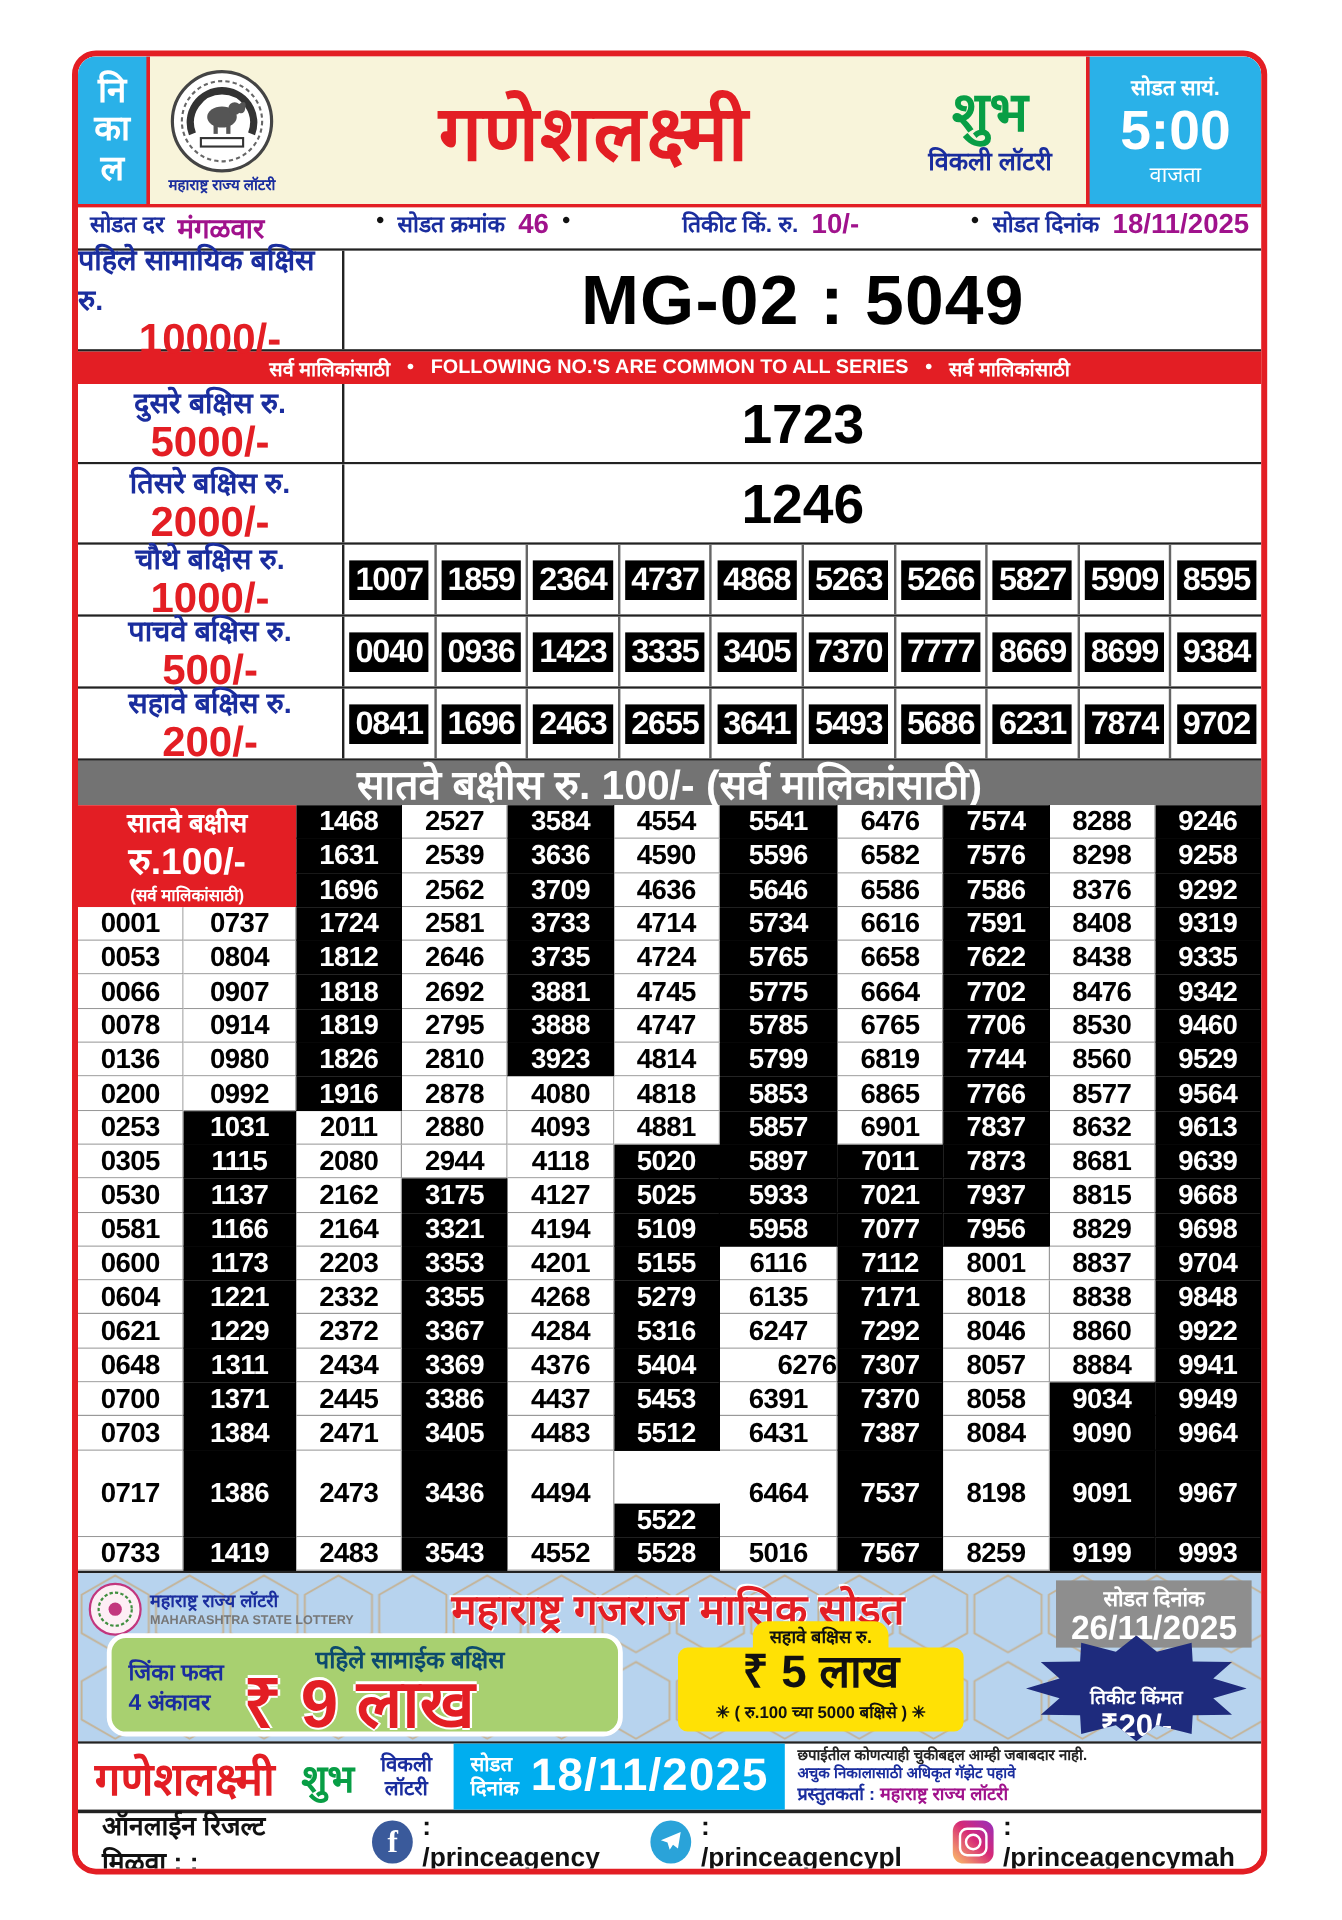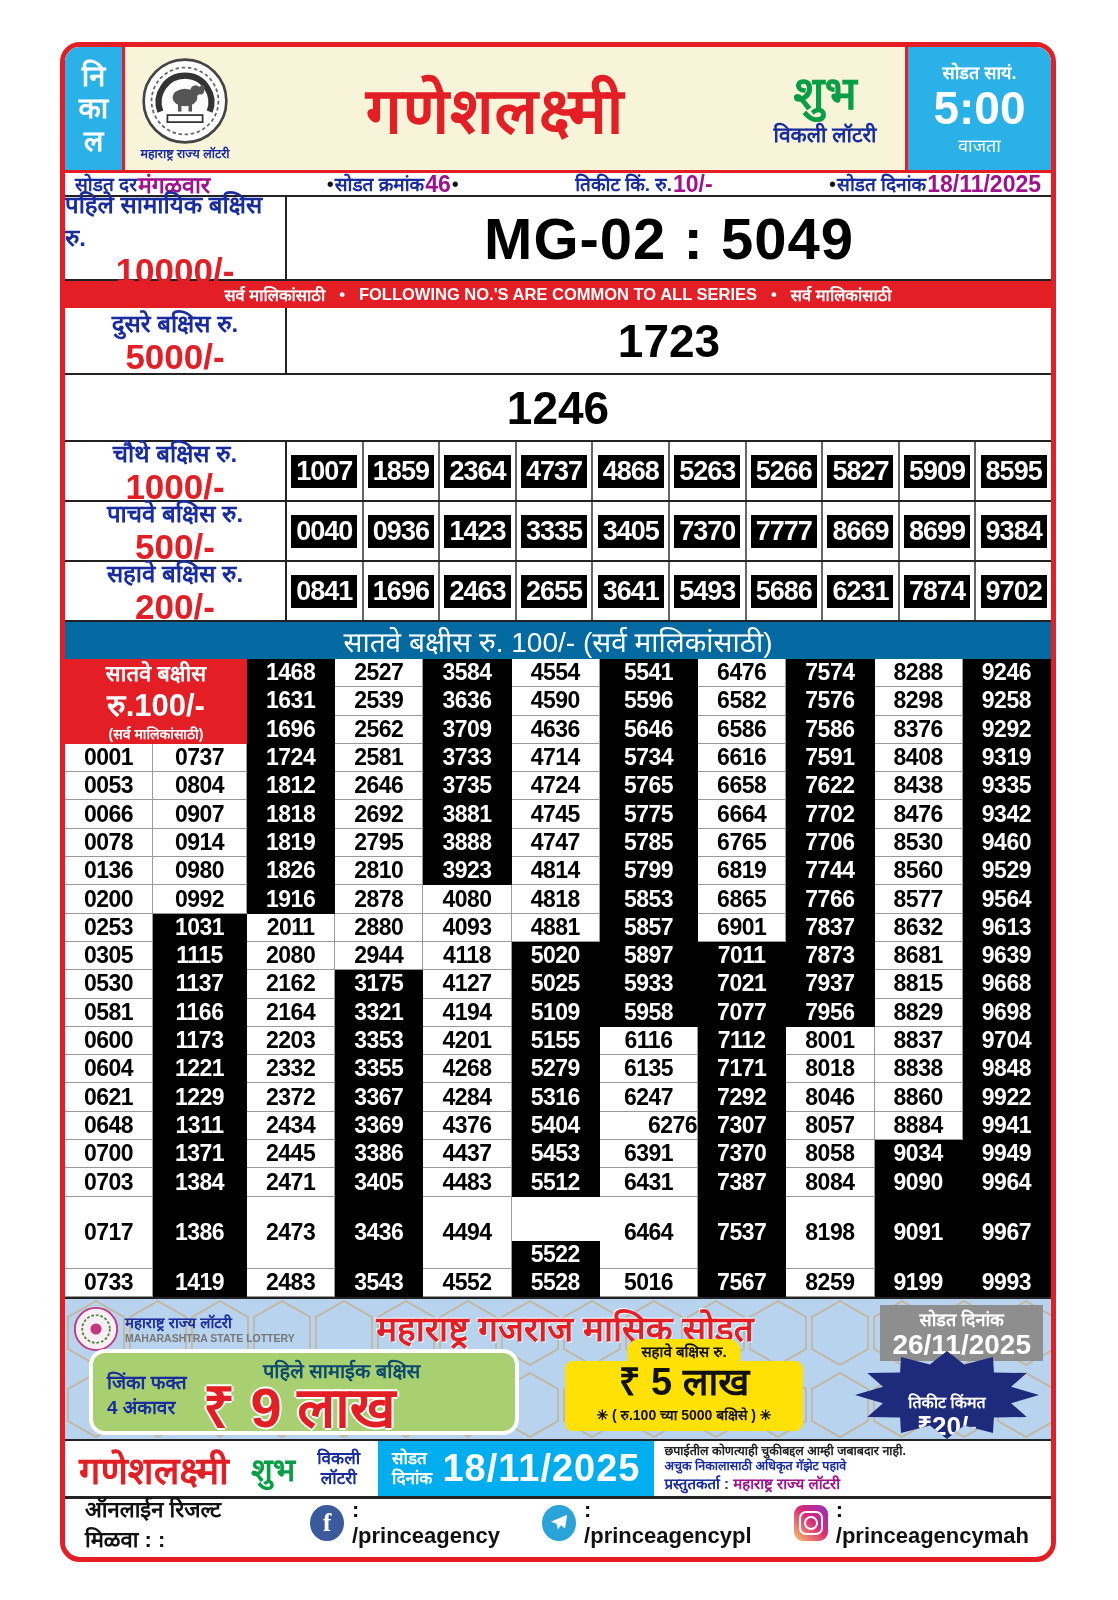--- a/index.html
+++ b/index.html
@@ -20,21 +20,21 @@
   .shubh-box { width:160px; display:flex; flex-direction:column; align-items:center; justify-content:center; }
   .shubh { color:#089e45; font-weight:bold; font-size:46px; line-height:1; }
   .weekly { color:#1a2d9e; font-weight:bold; font-size:21px; margin-top:4px; }
   .time-box { width:146px; background:#2ab1e8; color:#fff; display:flex; flex-direction:column;
               align-items:center; justify-content:center; border-left:3px solid #e31e24; }
   .time-top { font-size:18px; font-weight:bold; }
   .time-big { font-size:46px; font-weight:bold; line-height:1.05; }
   .time-bottom { font-size:18px; }
 
   
-  .info-bar { height:24px; display:flex; align-items:center; gap:1px; padding:0 10px;
+  .info-bar { height:36px; display:flex; gap:11px; padding:0 10px;
               border-bottom:2px solid #222; background:#fff; }
   .info-label { color:#1a2d9e; font-weight:bold; font-size:19px; white-space:nowrap; }
   .info-value { color:#a0128c; font-weight:bold; font-size:23px; white-space:nowrap; }
   .info-bullet { color:#111; font-size:20px; }
   .sp { flex:1; }
 
   
   .p-row { display:flex; border-bottom:2px solid #222; background:#fff; }
   .p-label { width:222px; border-right:2px solid #222; display:flex; flex-direction:column;
              align-items:center; justify-content:center; padding:2px 0; }
@@ -48,22 +48,22 @@
   .common-strip { height:27px; background:#e31e24; color:#fff; display:flex; align-items:center;
                   justify-content:center; gap:14px; font-weight:bold; font-size:16.5px; }
   .chips { flex:1; display:flex; }
   .chip-cell { flex:1; display:flex; align-items:center; justify-content:center;
                border-right:2px solid #666; }
   .chip-cell:last-child { border-right:none; }
   .chip { background:#000; color:#fff; font-weight:bold; font-size:27px; letter-spacing:-1px;
           padding:3px 5px; line-height:1; }
 
   
-  .seventh-strip { height:37px; background:#0369a1; color:#fff; display:flex; align-items:center;
-                   justify-content:center; font-weight:normal; font-size:28px; }
+  .seventh-strip { height:37px; background:#737373; color:#fff; display:flex; align-items:center;
+                   justify-content:center; font-weight:bold; font-size:34px; }
   .big-table { display:grid; grid-template-columns:88px 94px repeat(9,1fr);
                grid-template-rows:repeat(21,1fr); height:640px; background:#fff;
                border-bottom:2px solid #222; }
   .red-label { grid-column:1/3; grid-row:1/4; background:#e31e24; color:#fff;
                display:flex; flex-direction:column; align-items:center; justify-content:center;
                line-height:1.25; }
   .red-l1 { font-size:22px; font-weight:bold; }
   .red-l2 { font-size:31px; font-weight:bold; }
   .red-l3 { font-size:14px; font-weight:bold; }
   .num { display:flex; align-items:center; justify-content:center; font-weight:bold;
@@ -213,20 +213,24 @@
 
     <div class="p-row row-sec">
       <div class="p-label">
         <div class="p-label-hi">दुसरे बक्षिस रु.</div>
         <div class="p-amt">5000/-</div>
       </div>
       <div class="p-value">1723</div>
     </div>
 
     <div class="p-row row-sec">
+      <div class="p-label">
+        <div class="p-label-hi">तिसरे बक्षिस रु.</div>
+        <div class="p-amt">2000/-</div>
+      </div>
       <div class="p-value">1246</div>
     </div>
 
     <div class="p-row row-chip">
       <div class="p-label">
         <div class="p-label-hi">चौथे बक्षिस रु.</div>
         <div class="p-amt">1000/-</div>
       </div>
       <div class="chips">
           <div class="chip-cell">

